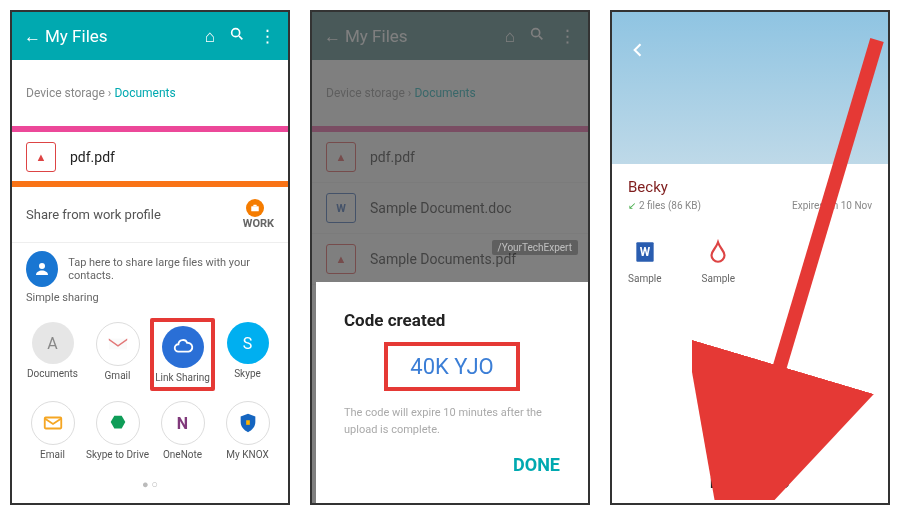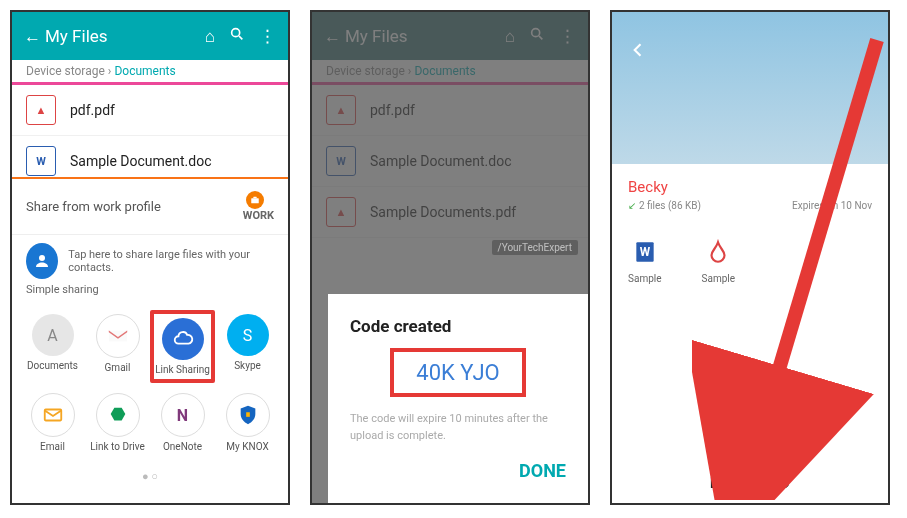--- a/index.html
+++ b/index.html
@@ -28,22 +28,22 @@
   height: 48px;
   display: flex;
   align-items: center;
   padding: 0 12px;
   font-size: 17px;
 }
 .topbar .title { flex: 1; margin-left: 4px; }
 .topbar .icon { margin-left: 14px; }
 .breadcrumb {
   background: #fff;
-  border-bottom: 3px solid #ec4899;
-  padding: 4px 14px;
+  border-bottom: 6px solid #ec4899;
+  padding: 26px 14px;
   font-size: 12px;
   color: #888;
 }
 .breadcrumb .current { color: #00a9b0; }
 .file-row {
   display: flex;
   align-items: center;
   padding: 10px 14px;
   border-bottom: 1px solid #f0f0f0;
   font-size: 14px;
@@ -54,23 +54,23 @@
   width: 28px; height: 28px;
   border: 1px solid #d44; border-radius: 3px;
   margin-right: 14px;
   display: flex; align-items: center; justify-content: center;
   font-size: 11px; font-weight: bold;
 }
 .file-icon.pdf { color: #d44; }
 .file-icon.doc { border-color: #2a5db0; color: #2a5db0; }
 .share-sheet {
   position: absolute;
-  bottom: 16px; left: 0; right: 0;
-  background: #fff;
-  border-top: 2px solid #f97316;
+  bottom: 8px; left: 0; right: 0;
+  background: #fff;
+  border-top: 6px solid #f97316;
 }
 .share-head {
   display: flex; align-items: center;
   padding: 12px 14px;
   border-bottom: 1px solid #eee;
   font-size: 13px; color: #555;
 }
 .work-badge {
   margin-left: auto;
   display: flex; align-items: center;
@@ -115,23 +115,23 @@
 .highlight {
   border: 4px solid #e53935;
   border-radius: 2px;
 }
 .dim-overlay {
   position: absolute; inset: 0;
   background: rgba(0,0,0,0.5);
 }
 .modal {
   position: absolute;
-  bottom: 0; left: 16px; right: 0;
-  background: #fff;
-  padding: 22px;
+  bottom: 0; left: 4px; right: 0;
+  background: #fff;
+  padding: 28px;
 }
 .modal h3 {
   margin: 0 0 12px 0;
   font-size: 17px; font-weight: bold; color: #222;
 }
 .modal p {
   font-size: 12px; color: #888; margin: 0 0 18px 0;
   line-height: 1.5;
 }
 .code-box {
@@ -155,21 +155,21 @@
 
 .sky {
   height: 152px;
   background: linear-gradient(#8fc4e2, #bed9e8);
   position: relative;
 }
 .sky .back-icon { position: absolute; top: 28px; left: 16px; color: #fff; }
 .card {
   background: #fff; padding: 14px 16px;
 }
-.card .name { font-size: 15px; color: #ef4444; margin-bottom: 4px; }
+.card .name { font-size: 15px; color: #7f1d1d; margin-bottom: 4px; }
 .card .meta {
   font-size: 10px; color: #888;
   display: flex; justify-content: space-between;
 }
 .thumbs {
   display: flex; gap: 40px; padding: 12px 16px 0;
 }
 .thumb {
   display: flex; flex-direction: column; align-items: center;
   font-size: 10px; color: #666;
@@ -282,21 +282,21 @@
             </svg>
         </span>
         <span>Email</span>
       </div>
       <div class="app">
         <span class="app-icon" style="background:#fff;border:1px solid #ddd">
           <svg width="22" height="22" viewBox="0 0 24 24">
               <path fill="#0f9d58" d="M8 4l8 0 4 7-4 7H8l-4-7z"></path>
             </svg>
         </span>
-        <span>Link to Drive</span>
+        <span>Skype to Drive</span>
       </div>
       <div class="app">
         <span class="app-icon" style="background:#fff;border:1px solid #ddd;color:#80397b;font-weight:bold">N</span>
         <span>OneNote</span>
       </div>
       <div class="app">
         <span class="app-icon" style="background:#fff;border:1px solid #ddd">
           <svg width="22" height="22" viewBox="0 0 24 24" fill="#1565c0">
               <path d="M12 2l8 3v6c0 5-3.5 9-8 11-4.5-2-8-6-8-11V5z"></path>
               <rect x="10" y="9" width="4" height="5" fill="#ffb300"></rect>

